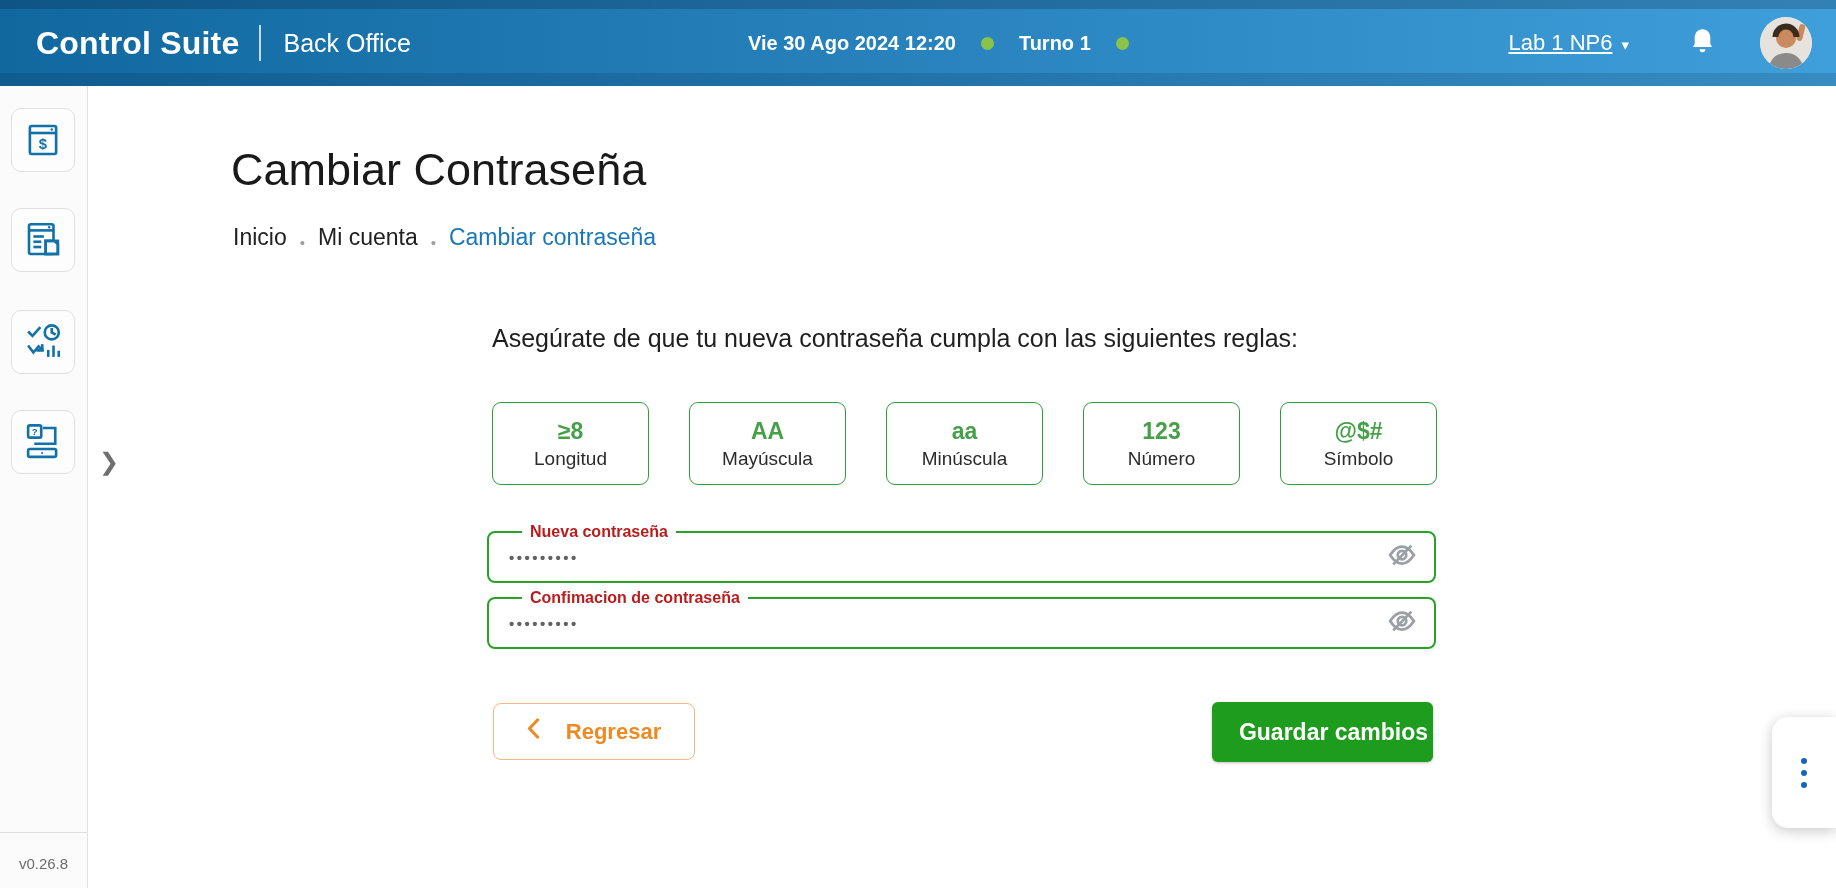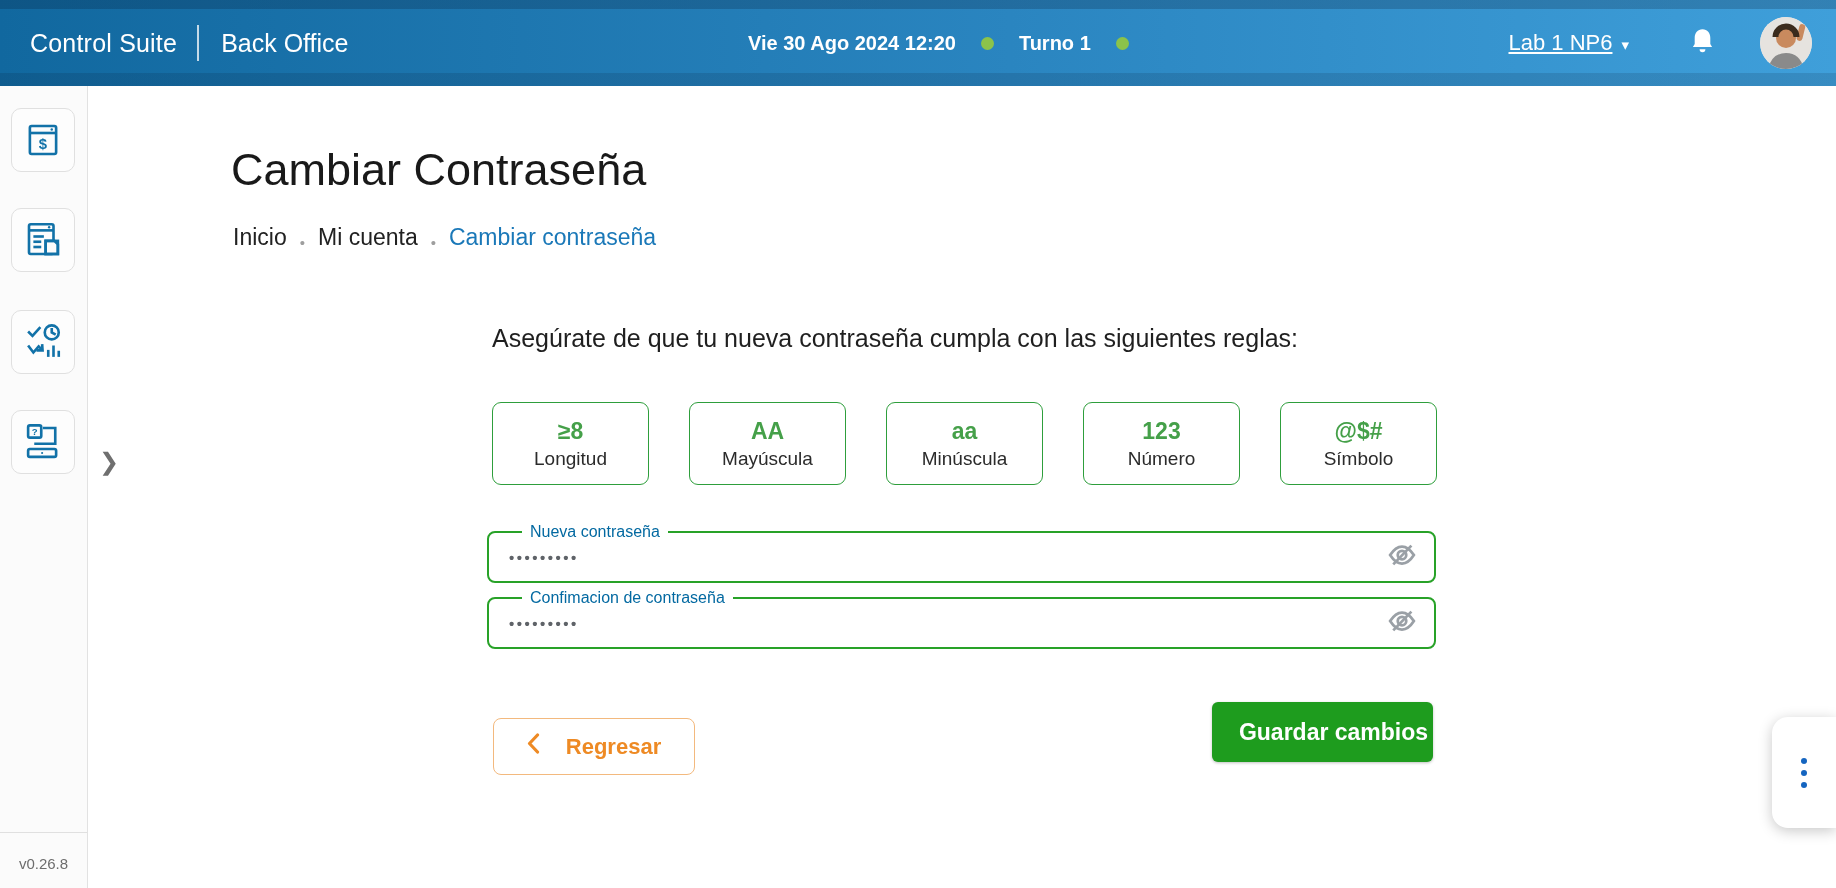--- a/index.html
+++ b/index.html
@@ -9,21 +9,21 @@
 
   
   header.topbar {
     position:absolute; left:0; top:0; width:1836px; height:86px;
     background:
       linear-gradient(180deg, rgba(0,10,30,0.20) 0px, rgba(0,10,30,0.20) 9px, rgba(0,0,0,0) 9px, rgba(0,0,0,0) 73px, rgba(0,10,30,0.13) 73px, rgba(0,10,30,0.13) 100%),
       linear-gradient(90deg, #11689f 0%, #2a85c0 55%, #3f9fda 100%);
     color:#fff;
   }
   .brand-group { position:absolute; left:30px; top:0; height:86px; display:flex; align-items:center; }
-  .brand { font-size:25px; font-weight:400; letter-spacing:0.2px; }
+  .brand { font-size:32px; font-weight:700; letter-spacing:0.2px;margin-left:6px; }
   .vdiv { width:2px; height:36px; background:rgba(255,255,255,0.75); margin:0 22px 0 20px; }
   .module { font-size:25px; font-weight:400; }
   .clock-group { position:absolute; left:748px; top:0; height:86px; display:flex; align-items:center; gap:25px; }
   .datetime, .shift { font-size:20px; font-weight:700; }
   .status-dot { width:13px; height:13px; border-radius:50%; background:#8bc34a; display:inline-block; }
   .right-group { position:absolute; right:0; top:0; height:86px; display:flex; align-items:center; }
   .station { display:flex; align-items:center; gap:9px; margin-right:60px; cursor:pointer; }
   .station-label { font-size:22px; font-weight:400;text-decoration:underline; }
   .caret { font-size:15px; line-height:1; padding-top:3px; }
   .bell-btn { margin-right:44px; cursor:pointer; display:flex; align-items:center; }
@@ -63,35 +63,35 @@
   }
   .rule-value { font-size:23px; font-weight:700; color:#45a049; }
   .rule-label { font-size:19px; color:#2b2b2b; }
 
   .field {
     position:absolute; left:487px; width:949px; height:52px;
     background:#fff; border:2.5px solid #28a228; border-radius:8px;
   }
   .field-label {
     position:absolute; top:-11px; left:33px; background:#fff; padding:0 8px;
-    font-size:16px; color:#0369a1; line-height:1.3; white-space:nowrap;
+    font-size:16px; color:#b91c1c; line-height:1.3; white-space:nowrap;font-weight:bold;
   }
   .field input {
     position:absolute; left:20px; top:0; height:100%; width:820px;
     border:none; outline:none; background:transparent;
     font-family:"Liberation Sans", sans-serif;
     font-size:15px; font-weight:700; letter-spacing:2.5px; color:#5f6368;
   }
   .eye-btn { position:absolute; right:16px; top:50%; transform:translateY(-50%); cursor:pointer; display:flex; }
 
   .back-btn {
     position:absolute; left:493px; top:703px; width:202px; height:57px;
     background:#fff; border:1px solid #f3b97e; border-radius:8px;
     display:flex; align-items:center; justify-content:center; gap:26px;
-    font-family:"Liberation Sans", sans-serif; font-size:22px; font-weight:700; color:#ee8a24; cursor:pointer;margin-top:15px;
+    font-family:"Liberation Sans", sans-serif; font-size:22px; font-weight:700; color:#ee8a24; cursor:pointer;
   }
   .save-btn {
     position:absolute; left:1212px; top:702px; width:221px; height:60px;
     background:#1e9c1e; border:none; border-radius:6px;
     font-family:"Liberation Sans", sans-serif; font-size:23px; font-weight:700; color:#fff;
     cursor:pointer; box-shadow:0 1px 3px rgba(0,0,0,0.25);padding-left:22px;
   }
 
   .kebab-panel {
     position:absolute; left:1772px; top:717px; width:64px; height:111px;

